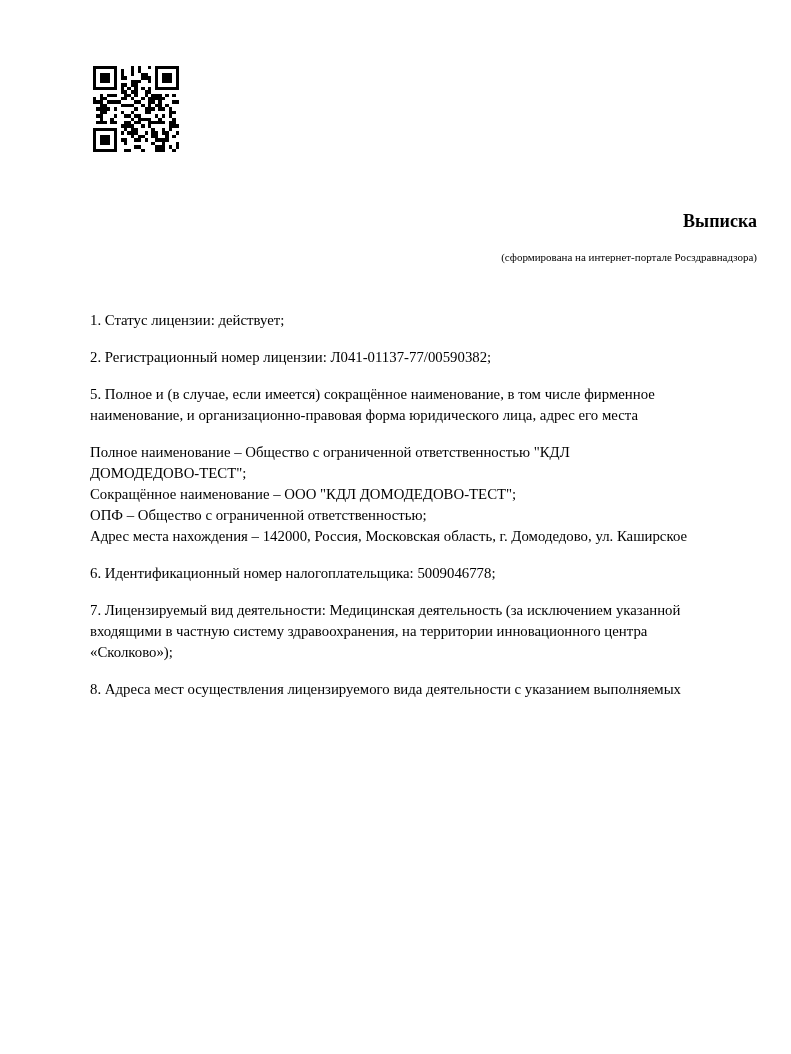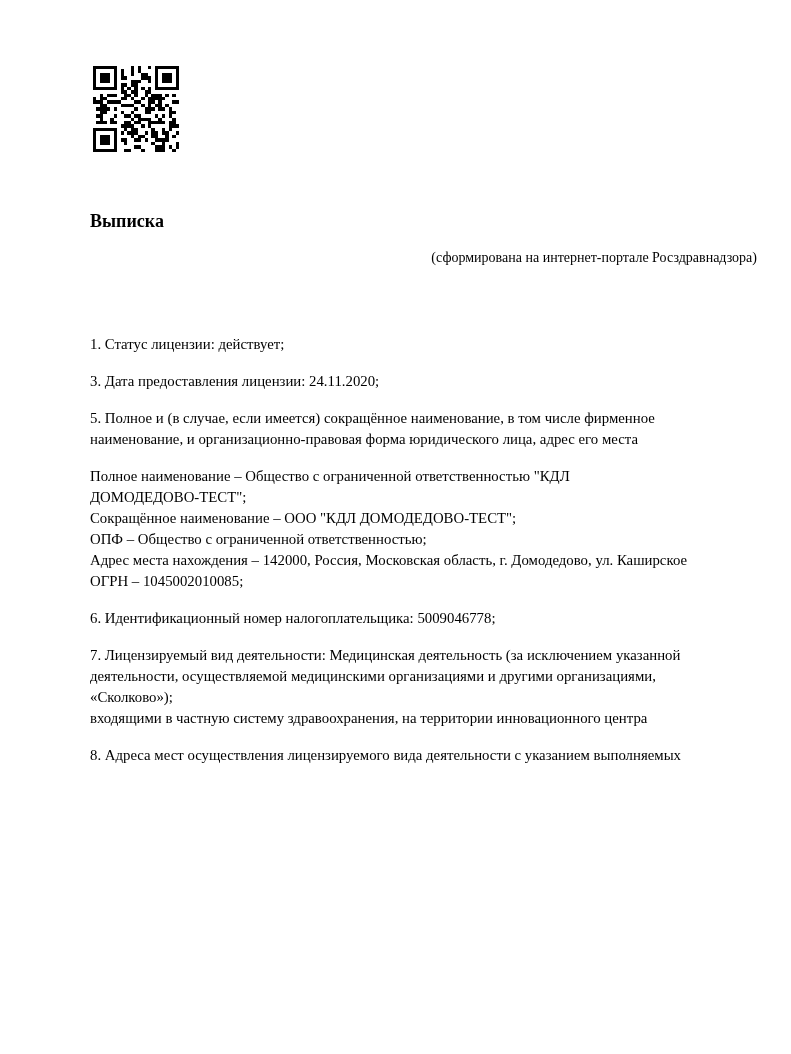--- a/index.html
+++ b/index.html
@@ -15,33 +15,33 @@
     position: absolute;
     left: 93px;
     top: 66px;
     width: 86px;
     height: 86px;
   }
   .qr svg { width: 100%; height: 100%; shape-rendering: crispEdges; display: block; }
   .title-block {
     padding-top: 209px;
     margin: 0 34px 12px 90px;
-    text-align: left;
+    text-align: right;
     font-weight: bold;
     font-size: 18px;
     line-height: 25px;
   }
   .subtitle {
     margin: 15px 34px 0 90px;
     text-align: right;
-    font-size: 14px;
+    font-size: 11px;
     line-height: 17px;
   }
   .doc-body {
-    margin: 68px 20px 0 90px;
+    margin: 44px 20px 0 90px;
     font-size: 14.8px;
     line-height: 21px;
   }
   .para { margin: 0 0 16px 0; }
   .line { white-space: pre; }
 </style>
 </head>
 <body>
 
 <div class="qr">
@@ -352,39 +352,37 @@
   <div>Выписка</div>
 </div>
 
 <div class="subtitle">(сформирована на интернет-портале Росздравнадзора)</div>
 
 <div class="doc-body">
     <div class="para">
       <div class="line">1. Статус лицензии: действует;</div>
     </div>
     <div class="para">
-      <div class="line">3. Дата предоставления лицензии: 24.11.2020;</div>
+      <div class="line">2. Регистрационный номер лицензии: Л041-01137-77/00590382;</div>
     </div>
     <div class="para">
       <div class="line">5. Полное и (в случае, если имеется) сокращённое наименование, в том числе фирменное</div>
       <div class="line">наименование, и организационно-правовая форма юридического лица, адрес его места</div>
     </div>
     <div class="para">
       <div class="line">Полное наименование – Общество с ограниченной ответственностью "КДЛ</div>
       <div class="line">ДОМОДЕДОВО-ТЕСТ";</div>
       <div class="line">Сокращённое наименование – ООО "КДЛ ДОМОДЕДОВО-ТЕСТ";</div>
       <div class="line">ОПФ – Общество с ограниченной ответственностью;</div>
       <div class="line">Адрес места нахождения – 142000, Россия, Московская область, г. Домодедово, ул. Каширское</div>
-      <div class="line">ОГРН – 1045002010085;</div>
     </div>
     <div class="para">
       <div class="line">6. Идентификационный номер налогоплательщика: 5009046778;</div>
     </div>
     <div class="para">
       <div class="line">7. Лицензируемый вид деятельности: Медицинская деятельность (за исключением указанной</div>
-      <div class="line">деятельности, осуществляемой медицинскими организациями и другими организациями,</div>
+      <div class="line">входящими в частную систему здравоохранения, на территории инновационного центра</div>
       <div class="line">«Сколково»);</div>
-      <div class="line">входящими в частную систему здравоохранения, на территории инновационного центра</div>
     </div>
     <div class="para">
       <div class="line">8. Адреса мест осуществления лицензируемого вида деятельности с указанием выполняемых</div>
     </div>
   </div>
 
 </body></html>

